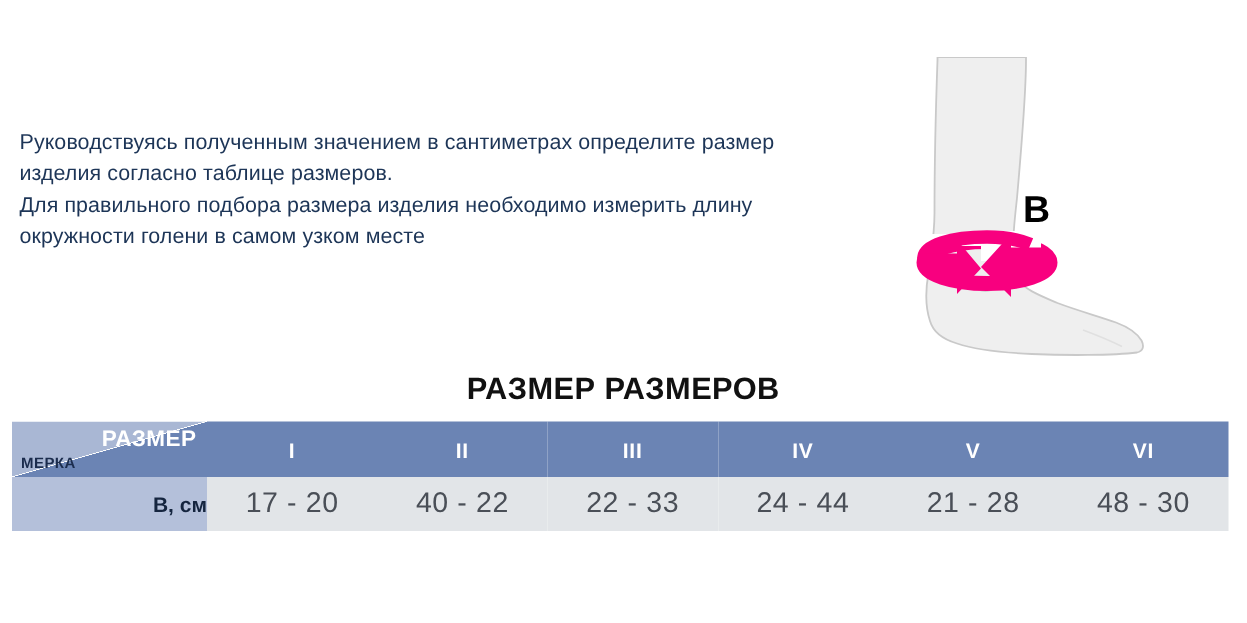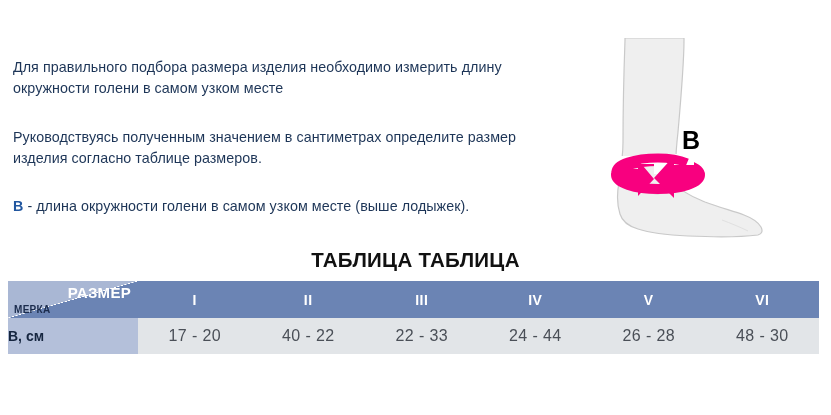--- a/index.html
+++ b/index.html
@@ -126,44 +126,43 @@
     font-weight: bold;
     vertical-align: middle;
     letter-spacing: 0.5px;
   }
 
   .row-label-cell {
     width: 130px;
     height: 19px;
     background: #b4c0da;
     color: #15253f;
-    text-align: left;
+    text-align: right;
     font-size: 14px;
     font-weight: bold;
     vertical-align: middle;
     border-top: 3px solid #ffffff;
   }
   .data-cell {
     height: 36px;
     background: #e2e5e8;
     color: #4a4f57;
     text-align: center;
-    font-size: 16px;
+    font-size: 19px;
     vertical-align: middle;
     border-top: 3px solid #ffffff;
     letter-spacing: 0.4px;
   }
 </style>
 </head>
 <body>
 
 <div class="copy-block">
+  <p class="para para-2">Руководствуясь полученным значением в сантиметрах определите размер изделия согласно таблице размеров.</p>
   <p class="para para-1">Для правильного подбора размера изделия необходимо измерить длину окружности голени в самом узком месте</p>
-  <p class="para para-2">Руководствуясь полученным значением в сантиметрах определите размер изделия согласно таблице размеров.</p>
-  <p class="para para-3"><span class="bold-b">В</span><span> - длина окружности голени в самом узком месте (выше лодыжек).</span></p>
 </div>
 
 <div class="illustration">
   <svg width="230" height="218" viewBox="0 0 230 218">
 
     <path d="M33,2 L33,0 L92,0 L92,2
              C92,26 89,60 86,94
              C84,112 83,122 84,132
              L86,148
              C92,156 104,160 113,164
@@ -188,21 +187,21 @@
 
     <path d="M24,134 C24,126 42,120 66,120 C78,120 88,122 95,125" fill="none" stroke="#f8007f" stroke-width="9"></path>
 
     <polygon points="24,131 46,131 46,122 62,141 46,158 46,146 24,146" fill="#f8007f"></polygon>
 
     <polygon points="104,127 82,127 82,118 62,140 82,160 82,148 104,148" fill="#f8007f"></polygon>
   </svg>
   <div class="leg-label">B</div>
 </div>
 
-<div class="table-title">ТАБЛИЦА ТАБЛИЦА</div>
+<div class="table-title">РАЗМЕР РАЗМЕРОВ</div>
 
 <table class="size-table">
   <thead>
     <tr>
       <th class="corner-cell">
         <div class="corner-diag"></div>
         <span class="corner-label-size">РАЗМЕР</span>
         <span class="corner-label-measure">МЕРКА</span>
       </th>
       <th class="head-cell">I</th>
@@ -213,17 +212,17 @@
       <th class="head-cell">VI</th>
     </tr>
   </thead>
   <tbody>
     <tr>
       <td class="row-label-cell">В, см</td>
       <td class="data-cell">17 - 20</td>
       <td class="data-cell">40 - 22</td>
       <td class="data-cell">22 - 33</td>
       <td class="data-cell">24 - 44</td>
-      <td class="data-cell">26 - 28</td>
+      <td class="data-cell">21 - 28</td>
       <td class="data-cell">48 - 30</td>
     </tr>
   </tbody>
 </table>
 
 </body></html>

